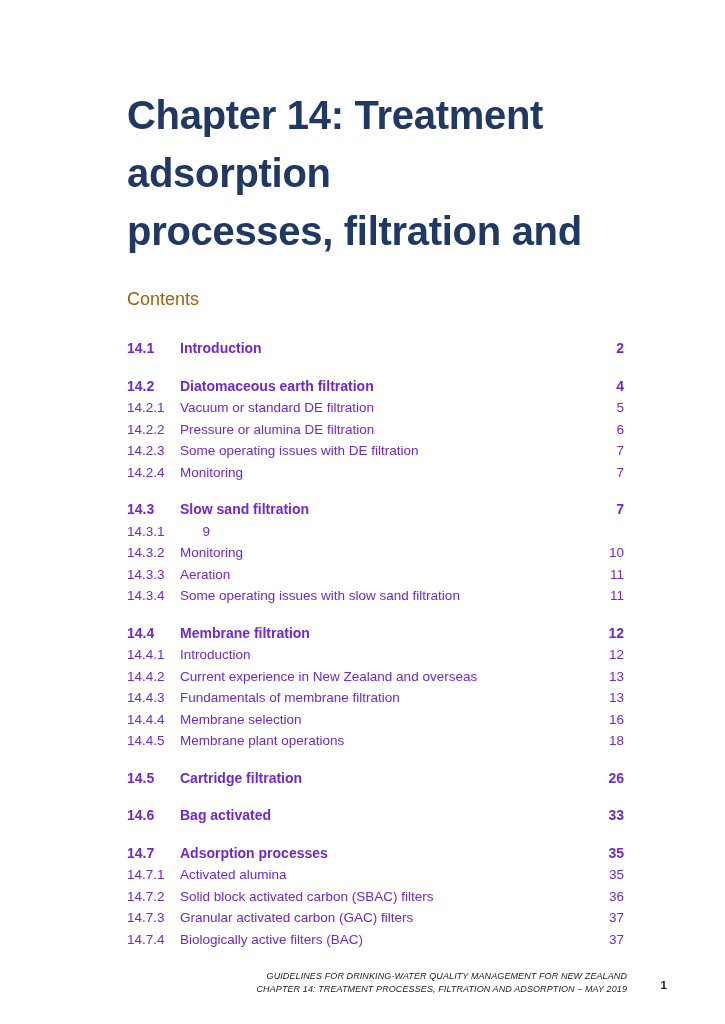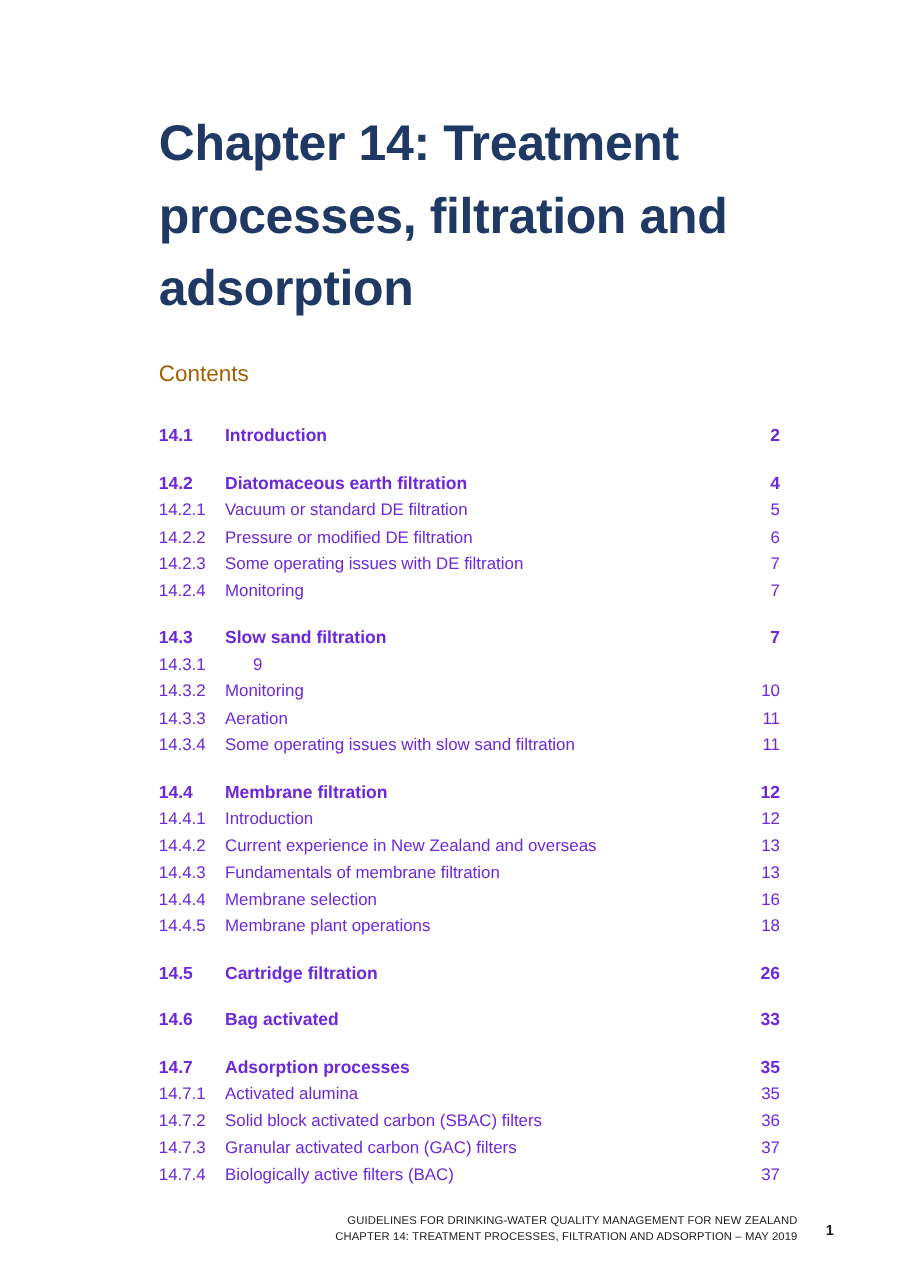--- a/index.html
+++ b/index.html
@@ -57,47 +57,48 @@
     width: 53px;
     flex-shrink: 0;
   }
   .toc-label { flex: 1; }
   .toc-page {
     min-width: 30px;
     text-align: right;
   }
   .footer {
     position: absolute;
-    right: 87px;
+    right: 98px;
     bottom: 28px;
     text-align: right;
     font-size: 9px;
     line-height: 13px;
     color: #1a1a1a;
     letter-spacing: 0.1px;
+    font-style: italic;
   }
   .page-num {
     position: absolute;
     right: 58px;
     bottom: 33px;
     font-size: 11.5px;
     font-weight: bold;
     color: #1a1a1a;
   }
 </style>
 </head>
 <body>
 
 <div class="page">
   <div class="content">
 
     <h1 class="doc-title">
       <span class="title-line">Chapter 14: Treatment</span>
+      <span class="title-line">adsorption</span>
       <span class="title-line">processes, filtration and</span>
-      <span class="title-line">adsorption</span>
     </h1>
 
     <h2 class="contents-heading">Contents</h2>
 
     <div class="toc">
   <div class="toc-row section">
     <span class="toc-num">14.1</span>
     <span class="toc-label">Introduction</span>
     <span class="toc-page">2</span>
   </div>
@@ -109,21 +110,21 @@
   </div>
 
   <div class="toc-row">
     <span class="toc-num">14.2.1</span>
     <span class="toc-label">Vacuum or standard DE filtration</span>
     <span class="toc-page">5</span>
   </div>
 
   <div class="toc-row">
     <span class="toc-num">14.2.2</span>
-    <span class="toc-label">Pressure or modified DE filtration</span>
+    <span class="toc-label">Pressure or alumina DE filtration</span>
     <span class="toc-page">6</span>
   </div>
 
   <div class="toc-row">
     <span class="toc-num">14.2.3</span>
     <span class="toc-label">Some operating issues with DE filtration</span>
     <span class="toc-page">7</span>
   </div>
 
   <div class="toc-row">

